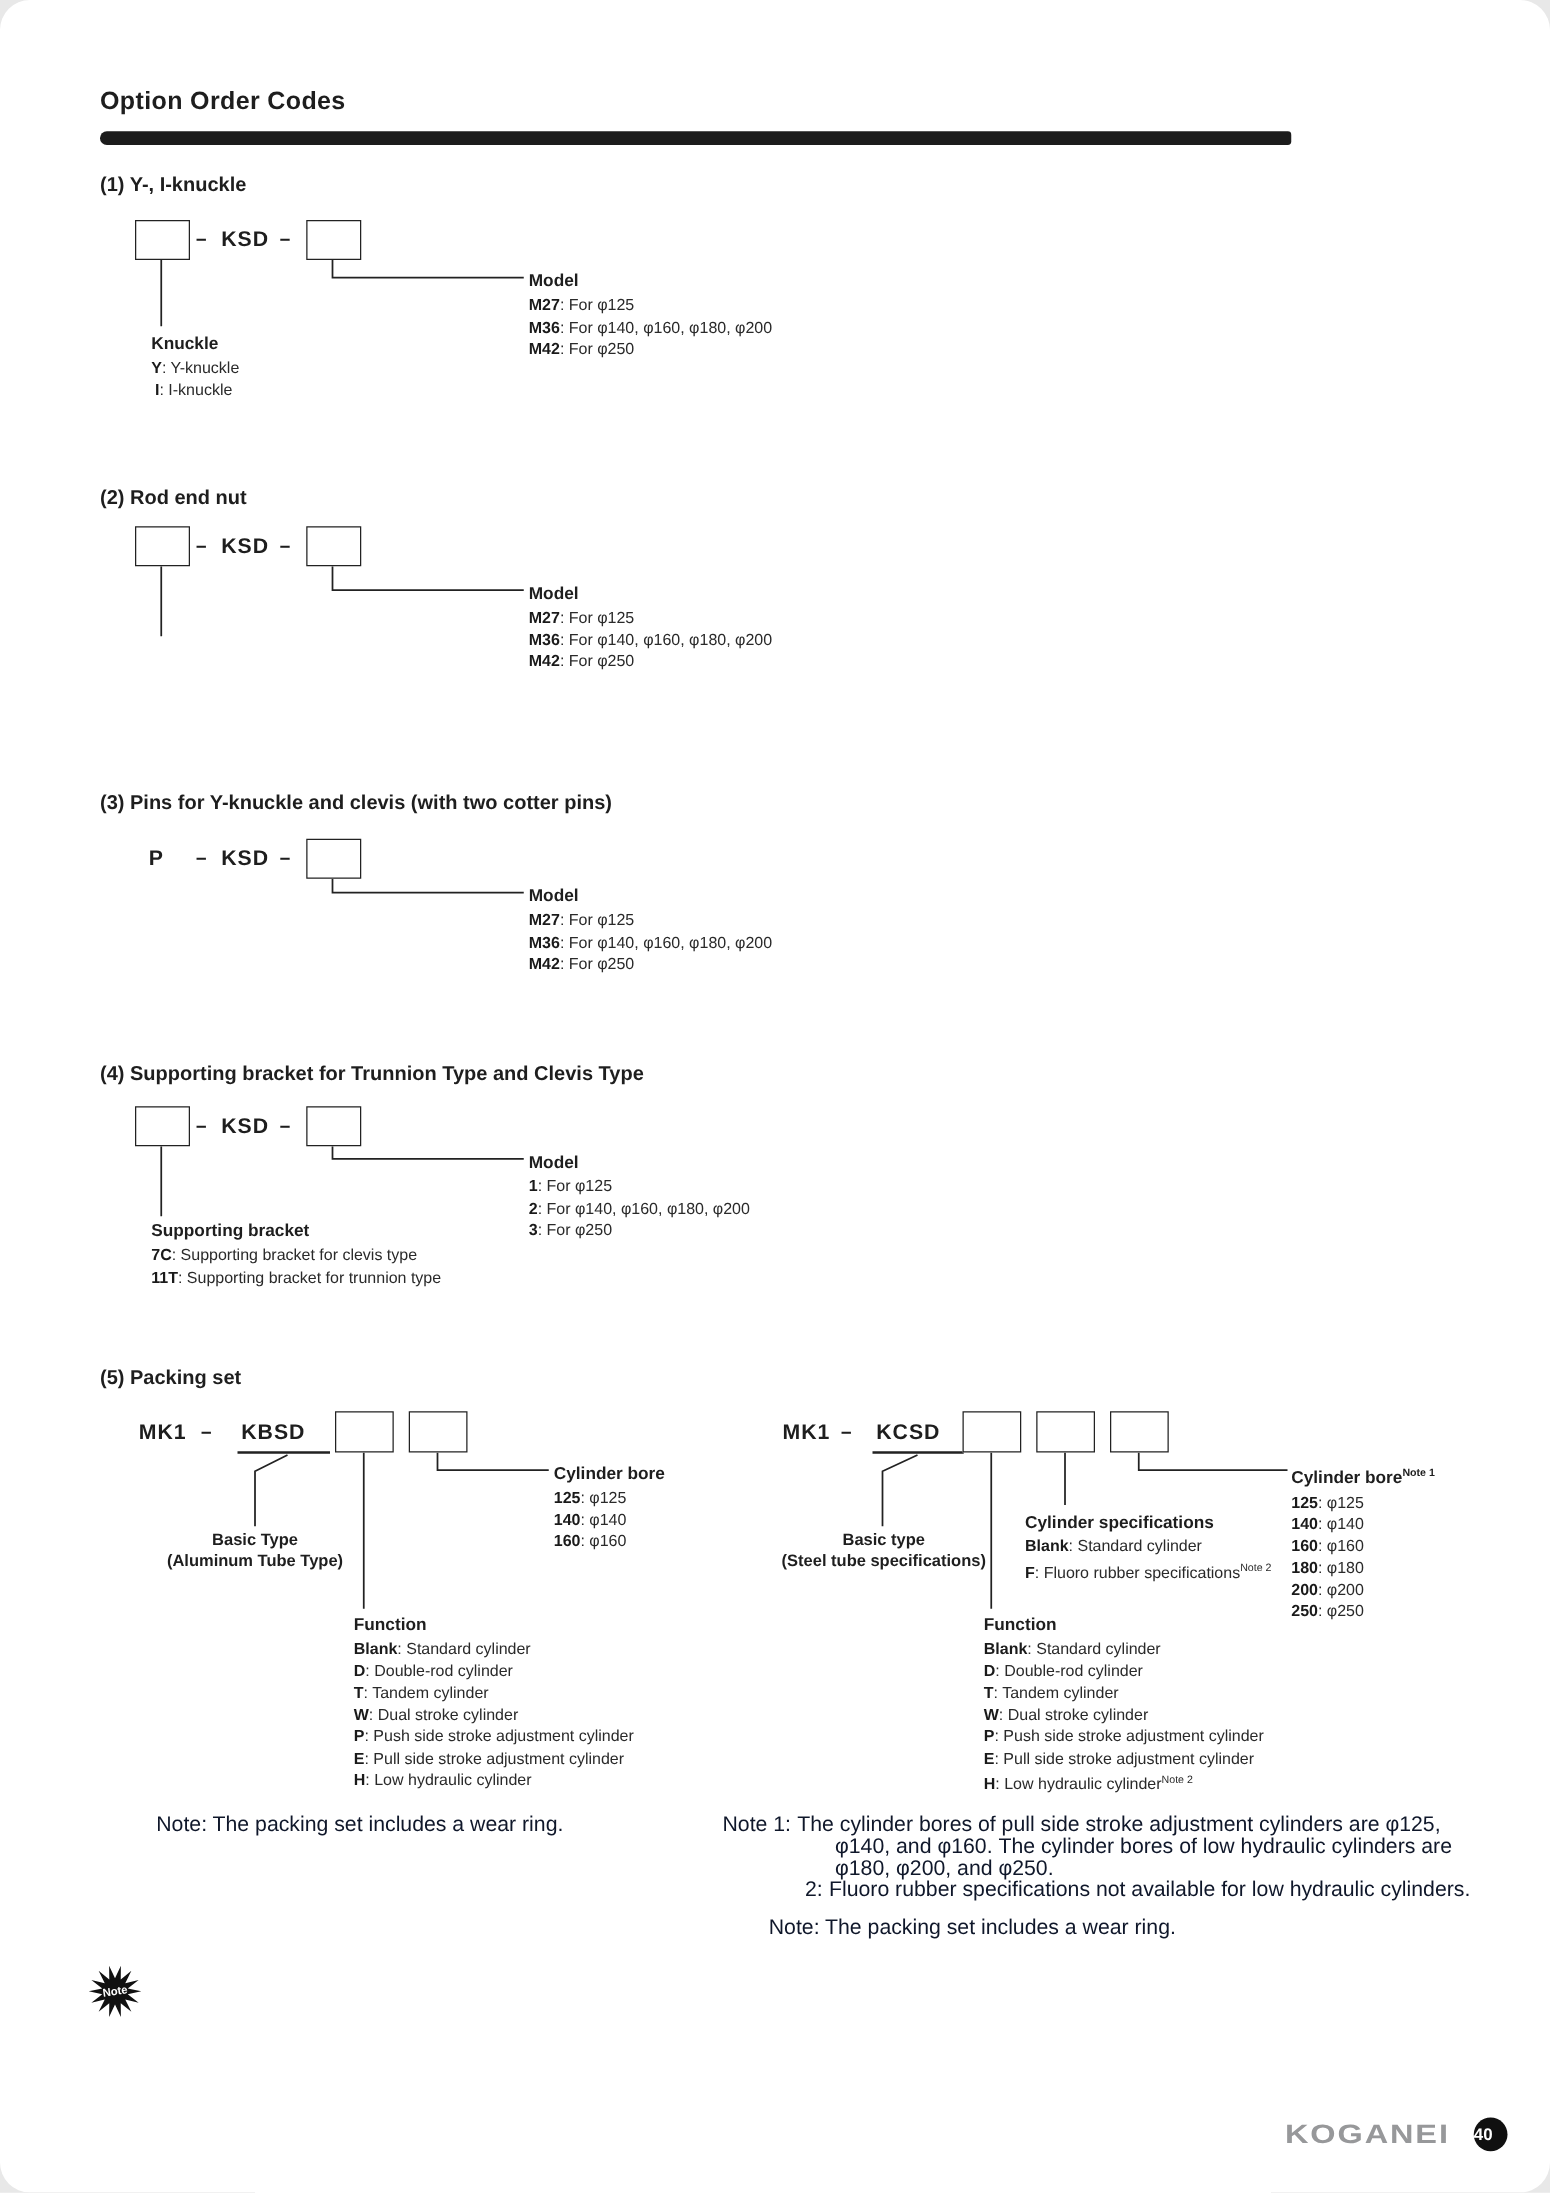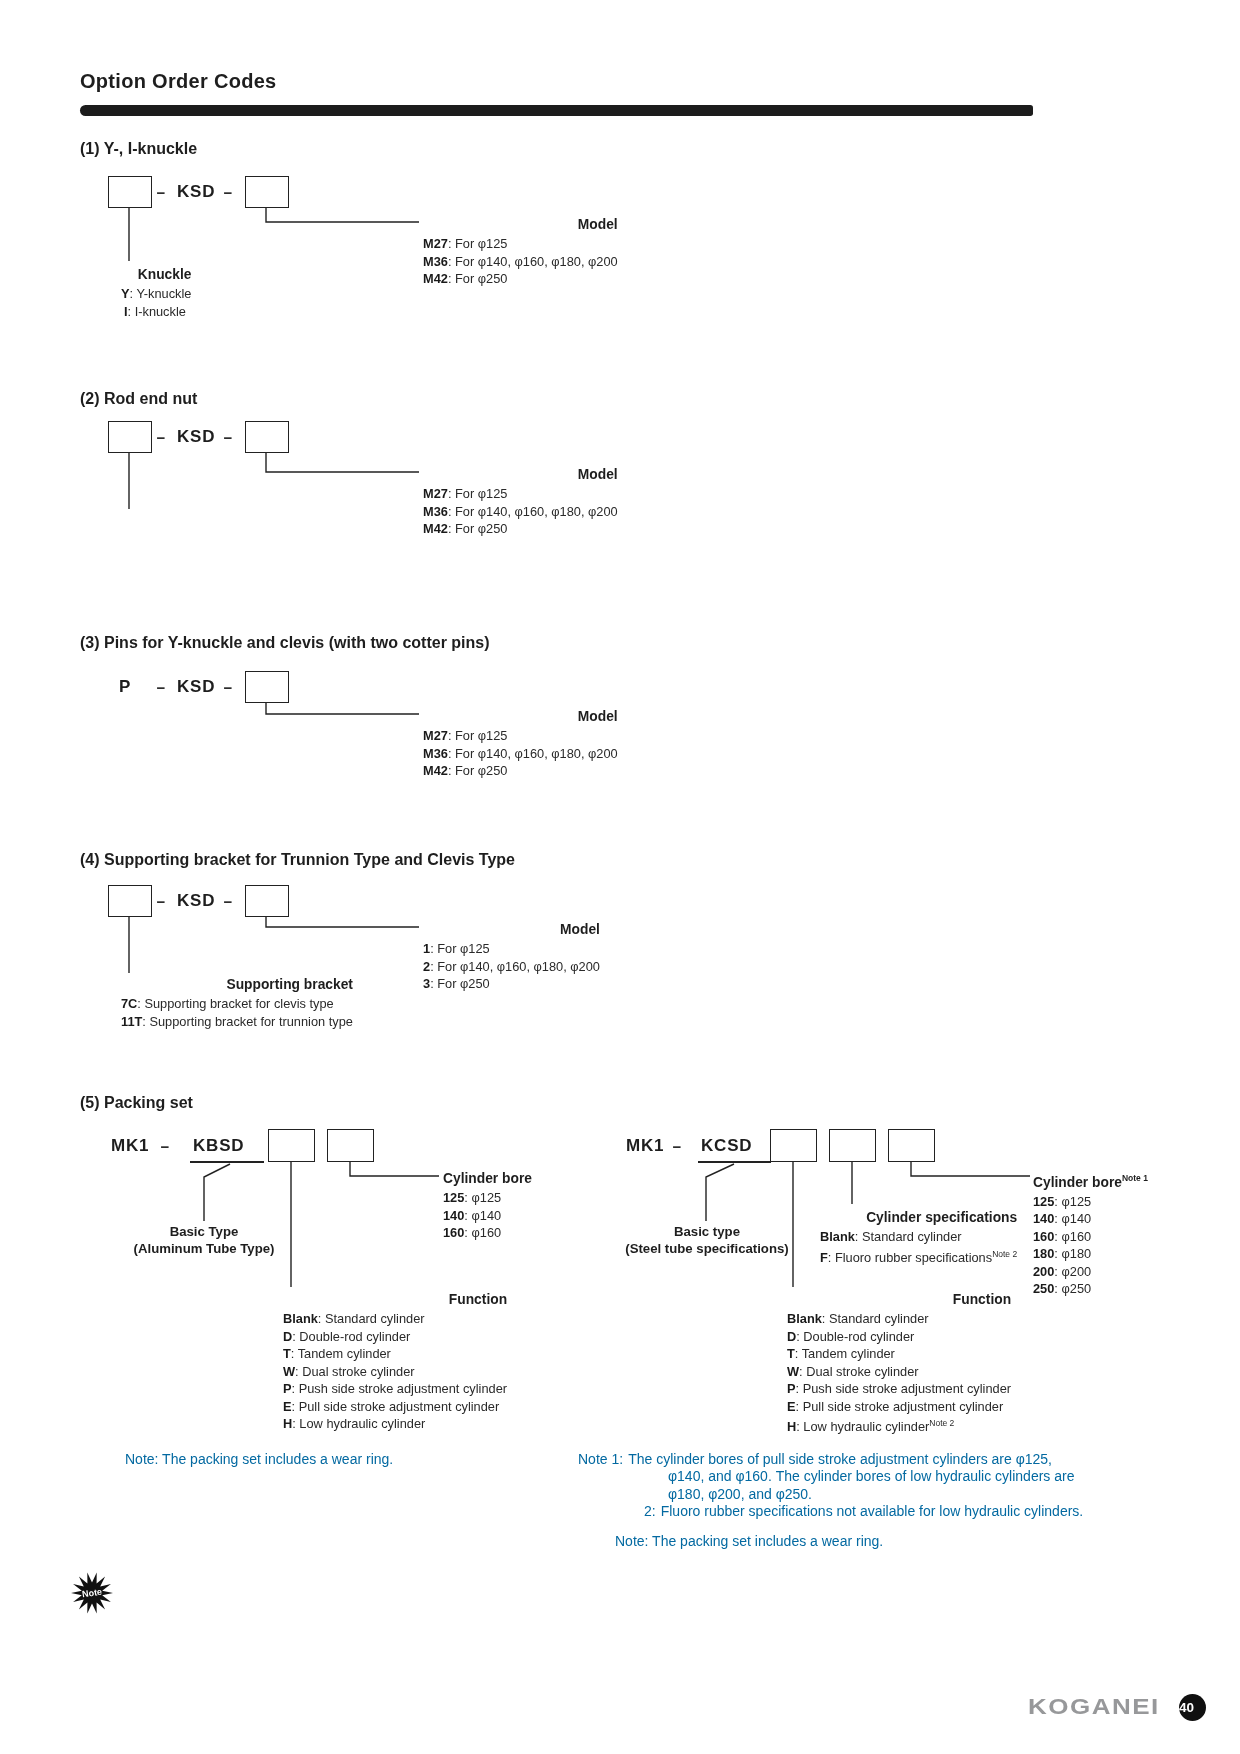--- a/index.html
+++ b/index.html
@@ -1,33 +1,33 @@
 <!DOCTYPE html>
 <html><head>
 <meta charset="utf-8">
 <style>
   html,body{margin:0;padding:0;background:#e8e8e8;}
   .page{position:relative;width:1240px;height:1754px;background:#ffffff;overflow:hidden;
-        font-family:"Liberation Sans",sans-serif;color:#1e1e1e;margin:0 auto;}
+        font-family:"Liberation Sans",sans-serif;color:#1e1e1e;margin:0 auto;border-radius:24px;}
   .abs{position:absolute;}
   .doc-title{left:80px;top:70px;font-size:20px;font-weight:bold;letter-spacing:.3px;}
   .title-bar{left:80px;top:105px;width:953px;height:11px;background:#1c1c1c;border-radius:6px 3px 3px 6px;}
   .sec-h{font-size:16px;font-weight:bold;white-space:nowrap;}
   .cbox{border:1.6px solid #222;background:#fff;box-sizing:border-box;}
   .code{font-size:17px;font-weight:bold;letter-spacing:.8px;white-space:nowrap;}
   .dash{font-size:15px;font-weight:bold;width:18px;text-align:center;}
   .underln{height:2px;background:#222;}
   .lblock{white-space:nowrap;}
-  .ltitle{font-size:13.8px;font-weight:bold;line-height:17px;margin-bottom:2px;text-align:right;}
+  .ltitle{font-size:13.8px;font-weight:bold;line-height:17px;margin-bottom:2px;}
   .li{font-size:12.8px;line-height:17.5px;color:#2a2a2a;}
   .li b{color:#1a1a1a;}
   .center-lbl{text-align:center;font-weight:bold;font-size:13.2px;line-height:16.5px;white-space:nowrap;}
   sup{font-size:8.5px;}
   .wires{position:absolute;left:0;top:0;pointer-events:none;}
-  .note-sm{font-size:14px;line-height:17.4px;color:#0369a1;white-space:nowrap;}
+  .note-sm{font-size:17px;line-height:17.4px;color:#0f172a;white-space:nowrap;}
   .ind1{padding-left:90px;}
   .ind2{padding-left:66px;}
   .nlabel{margin-right:5px;}
   .bottom-note{font-size:11.5px;color:#2a2a2a;white-space:nowrap;}
   .pgref{display:inline-block;width:15px;height:15px;border-radius:50%;background:#111;color:#fff;
          font-size:10px;font-weight:bold;text-align:center;line-height:15px;vertical-align:-2px;}
   .brand{font-size:26px;font-weight:bold;color:#97989a;letter-spacing:1.5px;transform:scaleY(.82);}
   .pagenum{width:27px;height:27px;border-radius:50%;background:#101010;color:#fff;font-size:13.5px;
            font-weight:bold;line-height:27px;}
 </style>

